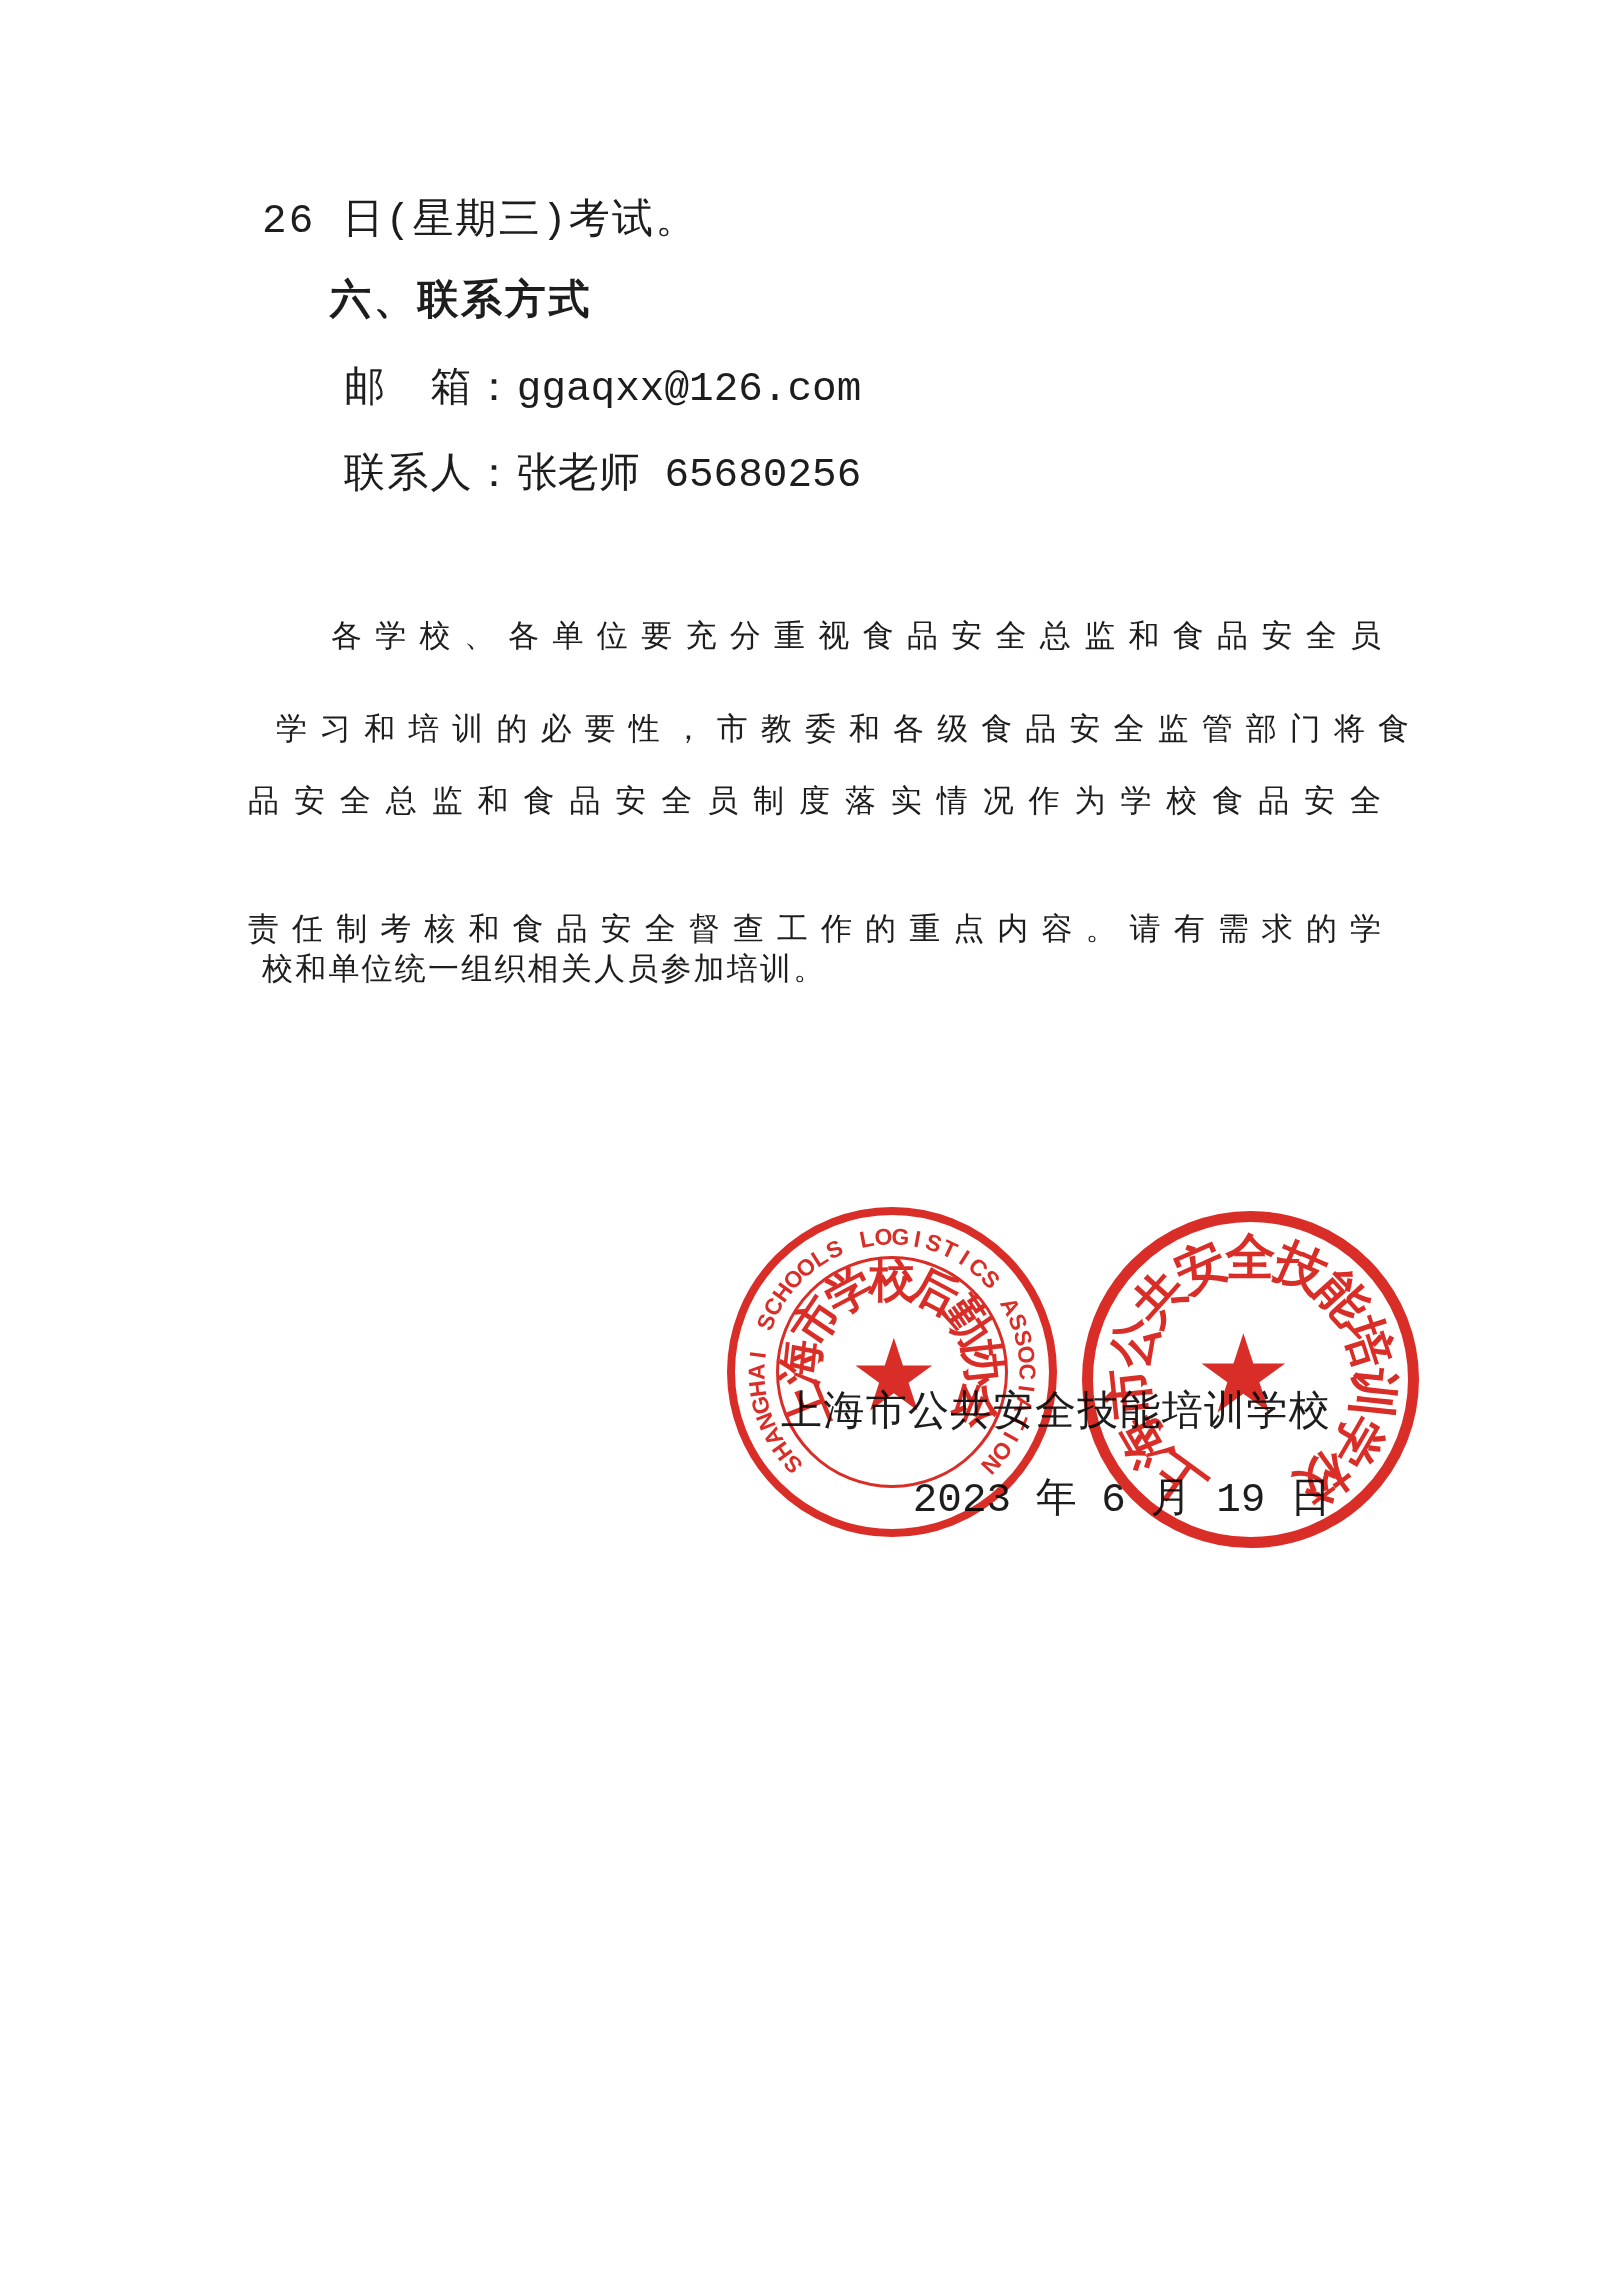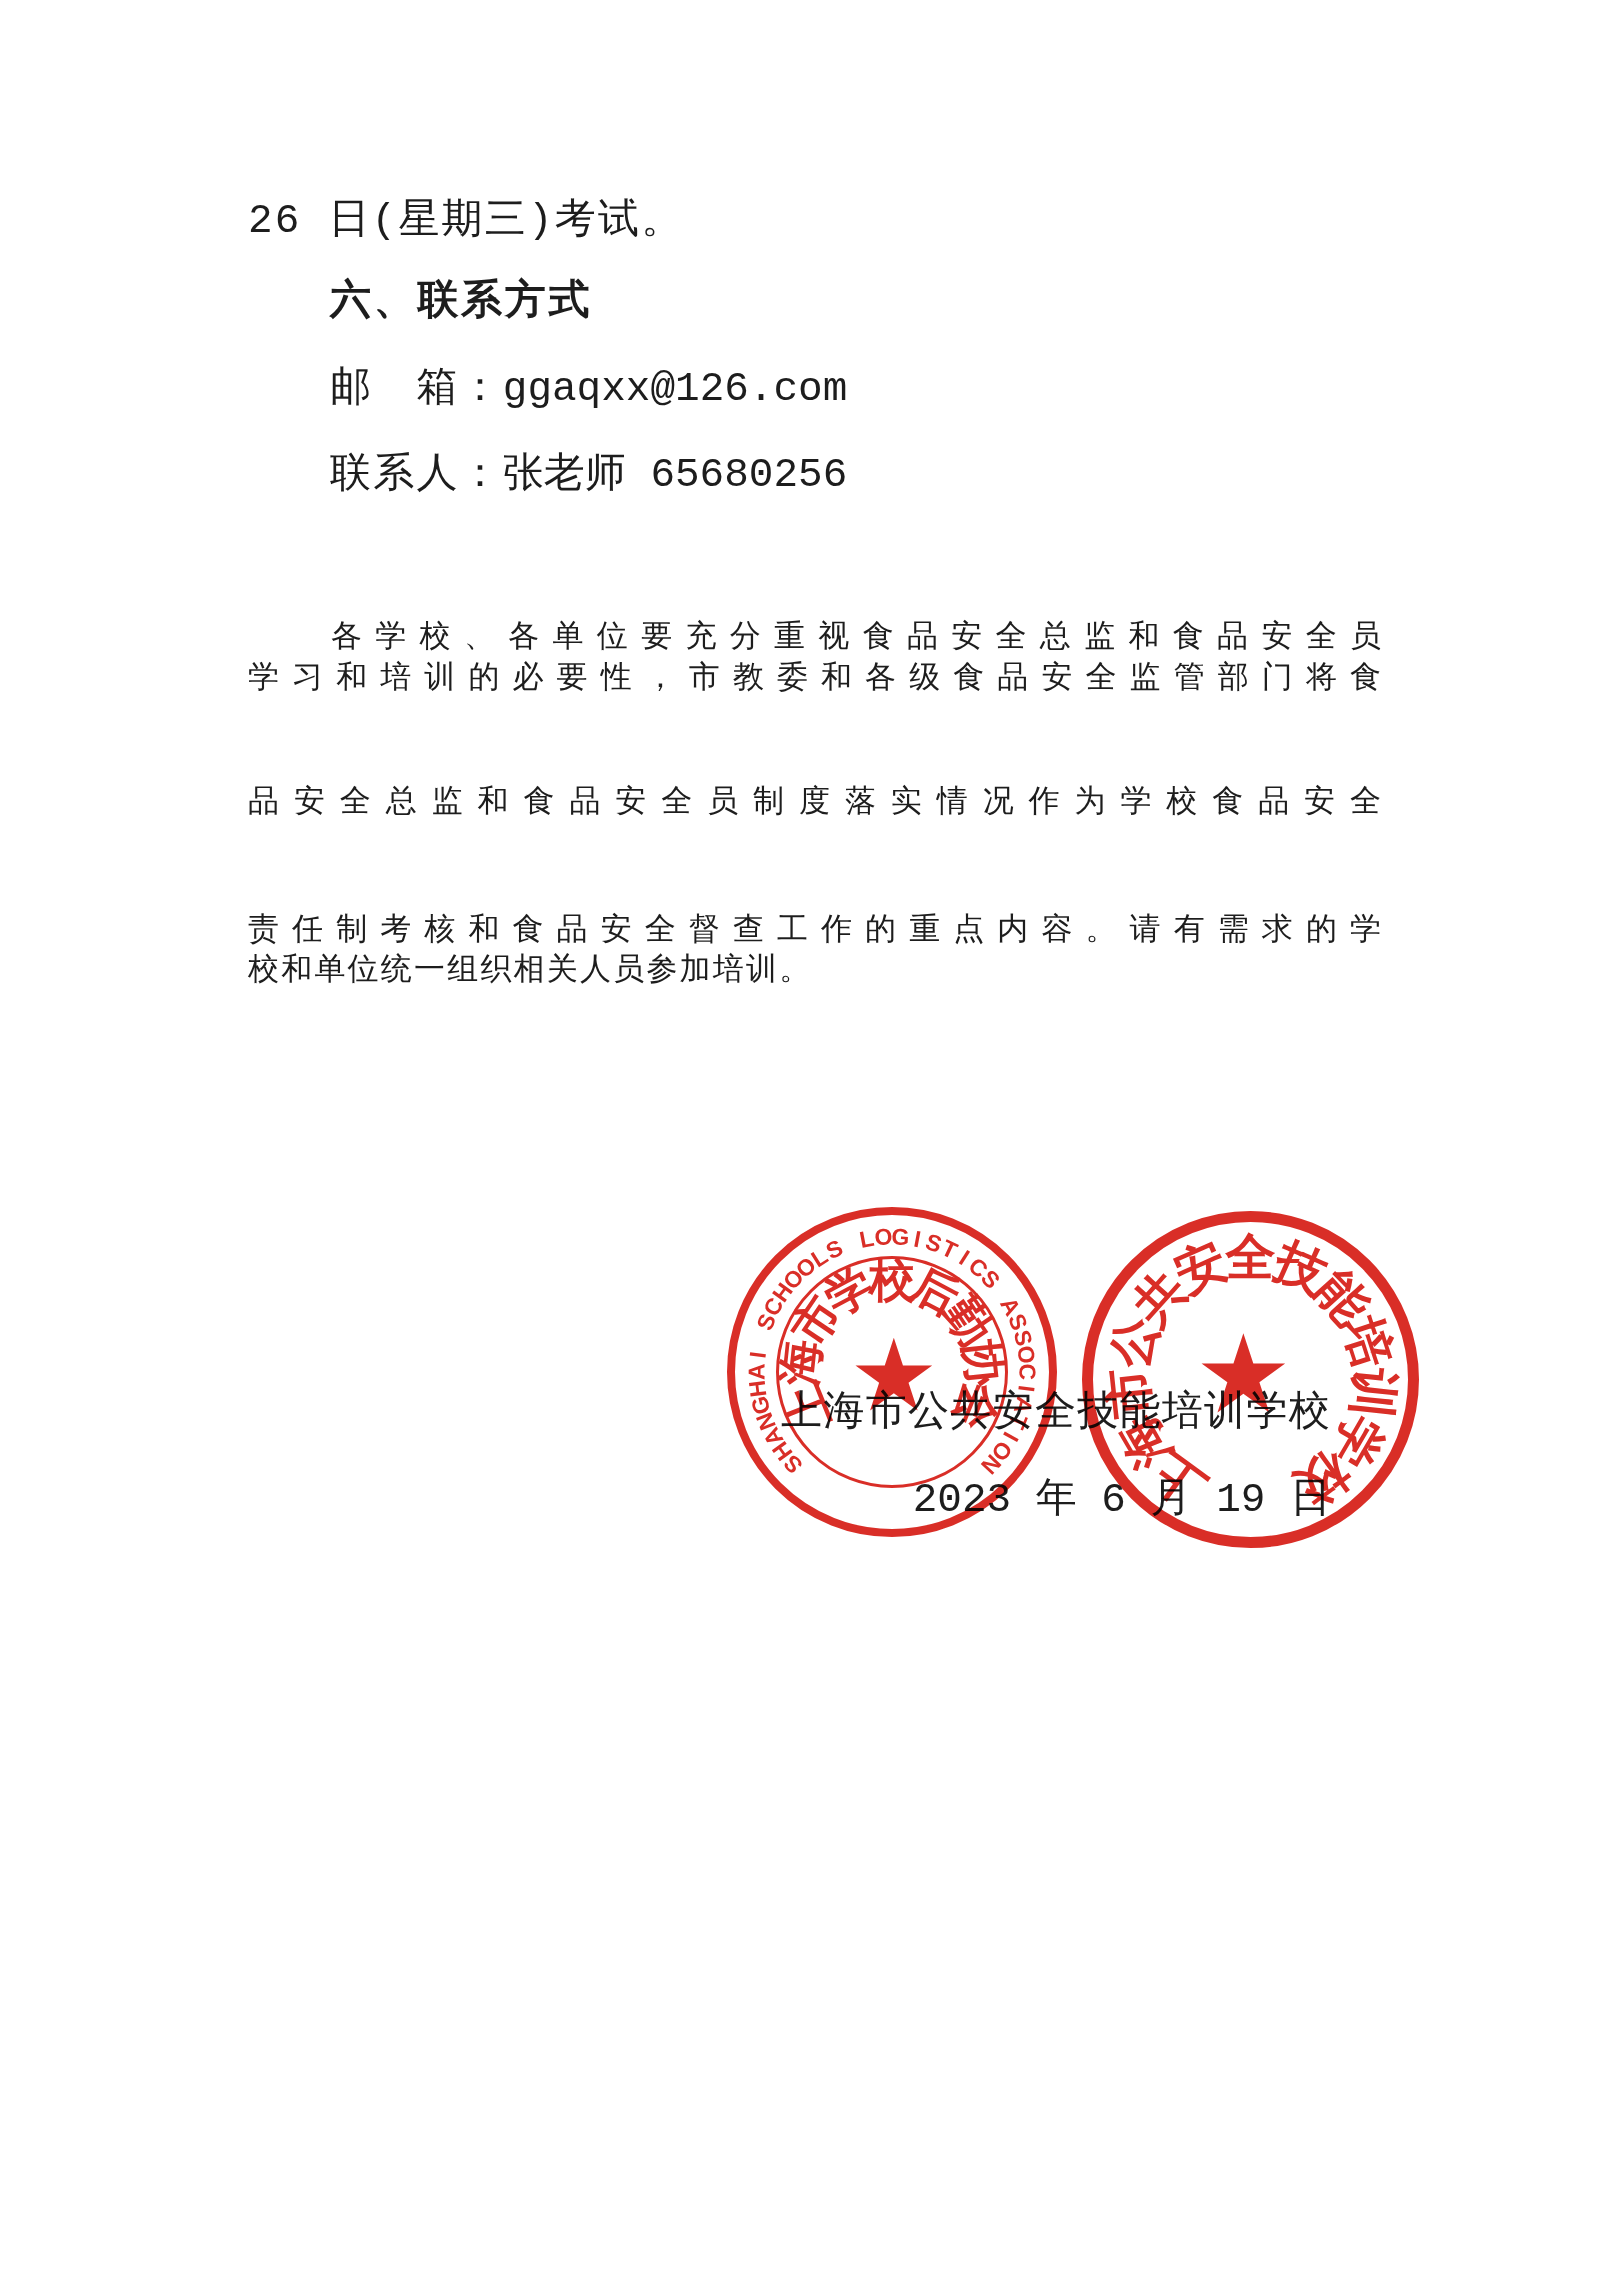--- a/index.html
+++ b/index.html
@@ -5,21 +5,21 @@
   html,body{margin:0;padding:0;background:#888;}
   .page{
     position:relative;
     width:1622px;height:2293px;
     background:#ffffff;
     overflow:hidden;
     font-family:"Liberation Mono","DejaVu Sans Mono",monospace;
     color:#1d1d1d;
   }
   .tline{position:absolute;font-size:41px;white-space:nowrap;line-height:1.1;}
-  .cjk-sp{letter-spacing:2.2px;}
+  .cjk-sp{letter-spacing:2.2px;margin-left:14px;}
   .heading{font-weight:700;letter-spacing:2.7px;}
   .para-line{
     position:absolute;left:248px;width:1133px;font-size:31px;line-height:1.1;
     box-sizing:border-box;
   }
   .justify{text-align:justify;text-align-last:justify;}
   .sig-line{position:absolute;right:291px;font-size:41px;white-space:nowrap;text-align:right;line-height:1.1;}
   
   .seal{
     position:absolute;border-radius:50%;box-sizing:border-box;
@@ -66,21 +66,21 @@
   <div class="tline" style="left:330px;top:367px;">
     <span class="cjk-sp">邮　箱：</span><span>ggaqxx@126.com</span>
   </div>
 
   <div class="tline" style="left:330px;top:453px;">
     <span class="cjk-sp">联系人：</span><span>张老师 65680256</span>
   </div>
 
   <div>
     <div class="para-line justify" style="top:621px;padding-left:83px;">各学校、各单位要充分重视食品安全总监和食品安全员</div>
-    <div class="para-line justify" style="top:662px;">学习和培训的必要性，市教委和各级食品安全监管部门将食</div>
+    <div class="para-line justify" style="top:714px;margin-left:28px;">学习和培训的必要性，市教委和各级食品安全监管部门将食</div>
     <div class="para-line justify" style="top:786px;">品安全总监和食品安全员制度落实情况作为学校食品安全</div>
     <div class="para-line justify" style="top:914px;">责任制考核和食品安全督查工作的重点内容。请有需求的学</div>
     <div class="para-line cjk-sp" style="top:952px;font-family:Liberation Serif, serif;">校和单位统一组织相关人员参加培训。</div>
   </div>
 
   <div class="sig-line" style="top:1391px;letter-spacing:1.3px;">上海市公共安全技能培训学校</div>
   <div class="sig-line" style="top:1478px;">2023 年 6 月 19 日</div>
 
   <div class="seal seal-left">
     <div class="inner-ring"></div>

